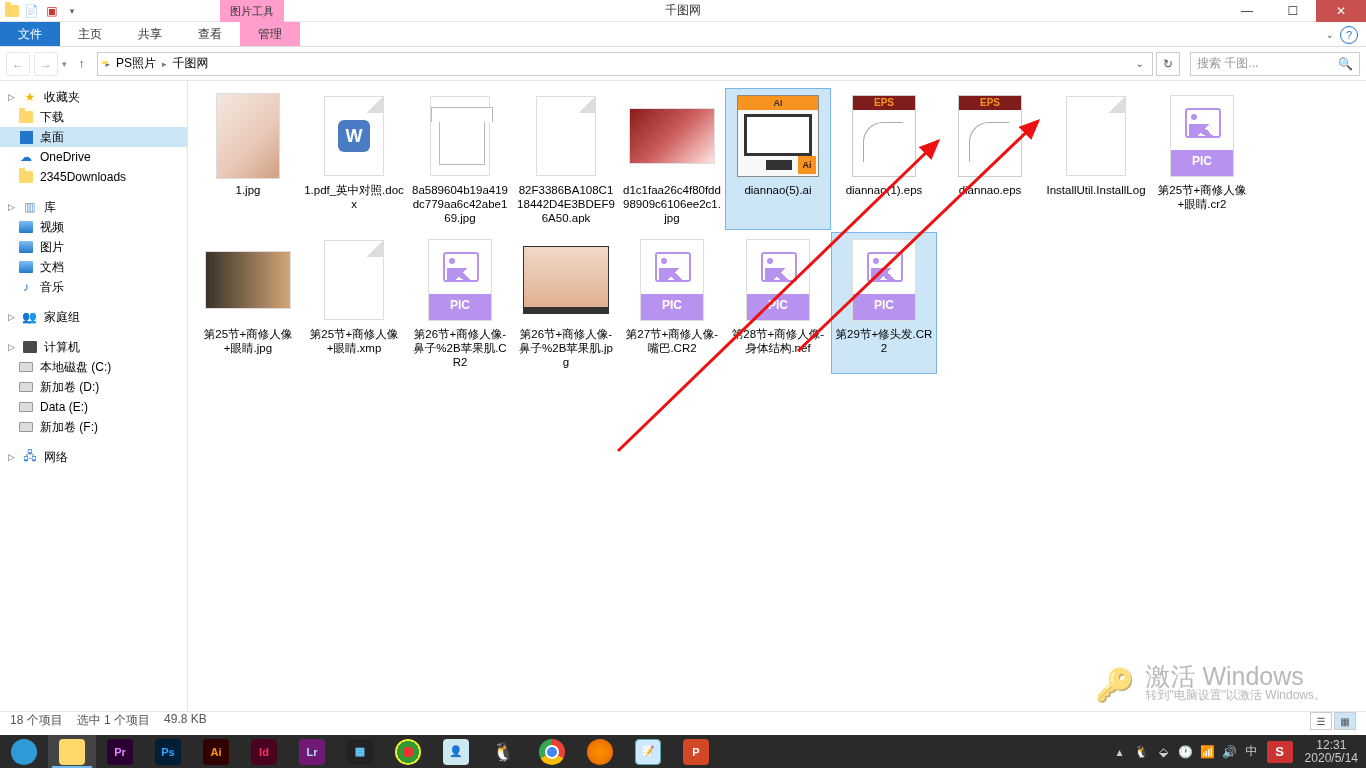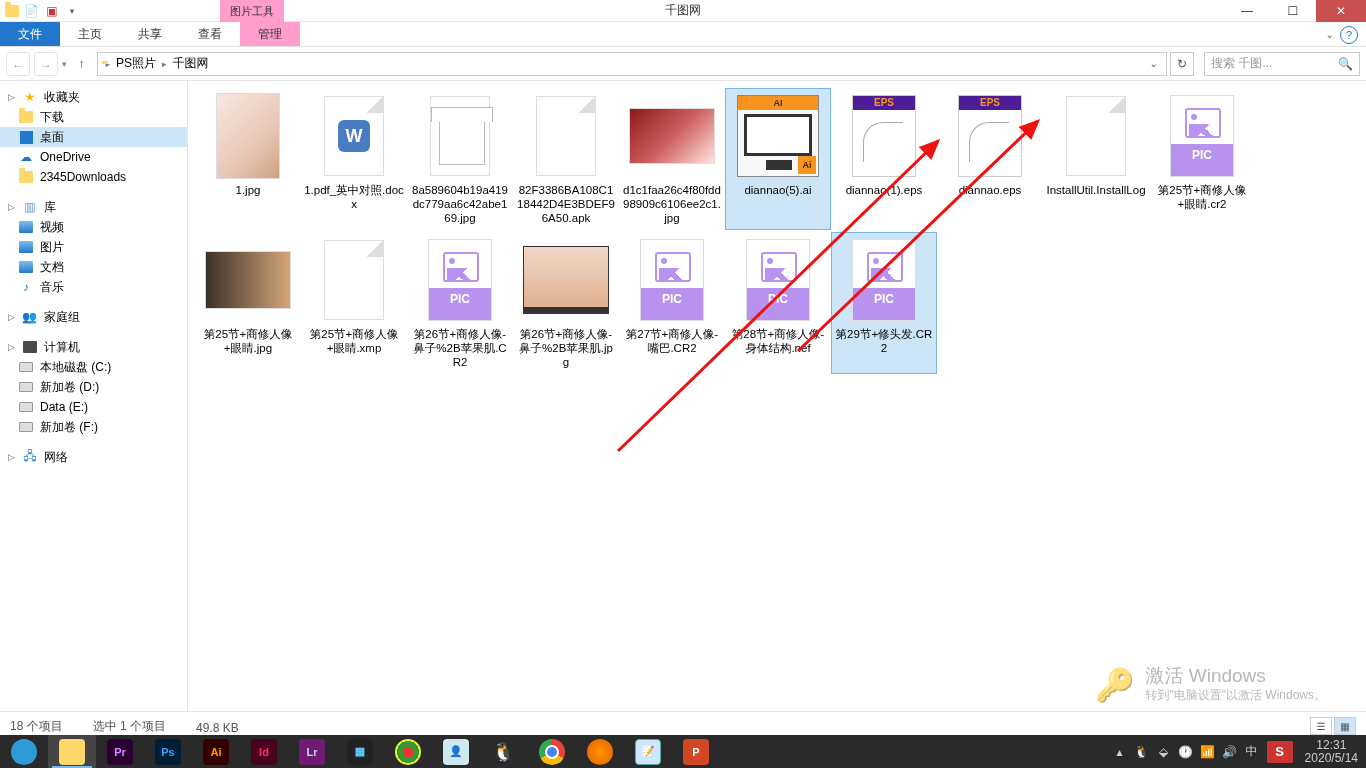--- a/index.html
+++ b/index.html
@@ -25,21 +25,21 @@
 .navbar{height:34px;display:flex;align-items:center;border-bottom:1px solid #e5e5e5;padding:0 6px;gap:4px}
 .navbtn{width:24px;height:24px;border:1px solid #ccc;border-radius:3px;display:flex;align-items:center;justify-content:center;color:#555;background:#fff}
 .navbtn.disabled{opacity:.5}
 .navup{width:22px;height:22px;display:flex;align-items:center;justify-content:center;color:#555}
 .addrbar{flex:1;height:24px;border:1px solid #ccc;display:flex;align-items:center;padding:0 4px;gap:4px}
 .addrbar .sep{color:#777;font-size:9px}
 .addrbar .crumb{padding:0 2px}
 .addrbar .spacer{flex:1}
 .addrbar .dd{color:#555;font-size:10px;padding:0 4px}
 .refresh{width:24px;height:24px;border:1px solid #ccc;display:flex;align-items:center;justify-content:center;color:#555;margin-left:-1px}
-.searchbox{width:156px;height:24px;border:1px solid #ccc;display:flex;align-items:center;padding:0 6px;color:#999;margin-left:6px}
+.searchbox{width:170px;height:24px;border:1px solid #ccc;display:flex;align-items:center;padding:0 6px;color:#999;margin-left:6px}
 .searchbox .mag{margin-left:auto;color:#666}
 
 .main{display:flex;height:630px}
 .sidebar{width:188px;border-right:1px solid #e5e5e5;padding:6px 0;overflow:hidden}
 .side-group{margin-bottom:10px}
 .side-item{display:flex;align-items:center;gap:6px;padding:2px 6px 2px 18px;height:20px;cursor:default}
 .side-item.header{padding-left:8px;font-weight:400}
 .side-item.sel{background:#cde6f7}
 .side-item .tri{width:8px;font-size:9px;color:#666}
 .side-item .ic{width:16px;height:16px;display:flex;align-items:center;justify-content:center}
@@ -67,40 +67,40 @@
 .wps-badge{width:32px;height:32px;background:#4a7cc4;border-radius:6px;color:#fff;display:flex;align-items:center;justify-content:center;font-size:18px;font-weight:bold}
 .tshirt{width:60px;height:70px;position:relative}
 .tshirt:before{content:"";position:absolute;left:8px;top:8px;width:44px;height:54px;background:#fff;border:1px solid #bbb}
 .tshirt:after{content:"";position:absolute;left:0;top:6px;width:60px;height:14px;background:#fff;border:1px solid #bbb;border-bottom:none}
 .ai-thumb{width:82px;height:82px;border:1px solid #888;background:#f8f8f8;position:relative}
 .ai-thumb .ai-top{position:absolute;top:0;left:0;right:0;height:14px;background:#f79420;color:#333;font-size:9px;text-align:center;line-height:14px;font-weight:bold}
 .ai-thumb .ai-screen{position:absolute;top:18px;left:6px;right:6px;height:42px;border:3px solid #333;background:#fff}
 .ai-thumb .ai-stand{position:absolute;bottom:6px;left:28px;width:26px;height:10px;background:#333}
 .ai-thumb .ai-badge{position:absolute;bottom:2px;right:2px;width:18px;height:18px;background:#f79420;color:#3a1a00;font-size:9px;font-weight:bold;display:flex;align-items:center;justify-content:center}
 .eps-thumb{width:64px;height:82px;background:#fff;border:1px solid #ccc;position:relative}
-.eps-thumb .eps-top{position:absolute;top:0;left:0;right:0;height:14px;background:#4c1d95;color:#f79420;font-size:10px;font-weight:bold;text-align:center;line-height:14px}
+.eps-thumb .eps-top{position:absolute;top:0;left:0;right:0;height:14px;background:#7f1d1d;color:#f79420;font-size:10px;font-weight:bold;text-align:center;line-height:14px}
 .eps-thumb .curve{position:absolute;top:26px;left:10px;width:40px;height:40px;border:1px solid #aaa;border-right:none;border-bottom:none;border-radius:50% 0 0 0}
 .pic-thumb{width:64px;height:82px;background:#fff;border:1px solid #ddd;position:relative}
 .pic-thumb .pic-img{position:absolute;top:12px;left:14px;width:36px;height:30px;border:2px solid #b792ef;border-radius:3px}
 .pic-thumb .pic-img:before{content:"";position:absolute;top:4px;left:4px;width:6px;height:6px;border-radius:50%;background:#b792ef}
 .pic-thumb .pic-img:after{content:"";position:absolute;bottom:0;left:2px;right:2px;height:12px;background:linear-gradient(45deg,transparent 40%,#b792ef 40%,#b792ef 60%,transparent 60%),linear-gradient(-45deg,transparent 50%,#b792ef 50%)}
-.pic-thumb .pic-label{position:absolute;bottom:0;left:0;right:0;height:32px;background:#b792ef;color:#fff;font-size:12px;font-weight:bold;text-align:center;line-height:22px}
+.pic-thumb .pic-label{position:absolute;bottom:0;left:0;right:0;height:26px;background:#b792ef;color:#fff;font-size:12px;font-weight:bold;text-align:center;line-height:22px}
 .double-face{width:86px;height:68px;display:flex;border:1px solid #333}
 .double-face>div{flex:1;background:linear-gradient(180deg,#f0d8c8,#e0b090);border-bottom:6px solid #333}
 
 .arrow-svg{position:absolute;pointer-events:none;z-index:10}
 
-.statusbar{height:24px;border-top:1px solid #e5e5e5;display:flex;align-items:flex-end;padding:0 10px;color:#555;font-size:11px;gap:30px}
+.statusbar{height:24px;border-top:1px solid #e5e5e5;display:flex;align-items:flex-start;padding:0 10px;color:#555;font-size:11px;gap:14px}
 .statusbar .viewbtns{margin-left:auto;display:flex;gap:2px}
 .viewbtn{width:22px;height:18px;border:1px solid #ccc;display:flex;align-items:center;justify-content:center;font-size:10px}
 .viewbtn.active{background:#cde6f7}
 
 .watermark{position:absolute;right:40px;bottom:64px;color:#b8b8b8;display:flex;align-items:center;gap:10px}
 .watermark .key{font-size:32px;opacity:.6}
-.watermark .wt{font-size:19px;line-height:22px}
+.watermark .wt{font-size:25px;line-height:22px}
 .watermark .ws{font-size:12px}
 
 .taskbar{position:absolute;bottom:0;left:0;right:0;height:33px;background:#2a2a2a;display:flex;align-items:center}
 .tb-item{width:48px;height:33px;display:flex;align-items:center;justify-content:center;color:#fff;position:relative}
 .tb-item.active{background:#444}
 .tb-item.active:after{content:"";position:absolute;bottom:0;left:4px;right:4px;height:2px;background:#76b9ed}
 .tb-badge{width:26px;height:26px;border-radius:4px;display:flex;align-items:center;justify-content:center;font-size:11px;font-weight:bold}
 .tray{margin-left:auto;display:flex;align-items:center;height:33px;color:#ccc}
 .tray .tic{width:22px;text-align:center;font-size:12px}
 .tray .clock{padding:0 8px;text-align:center;font-size:11px;line-height:13px}

